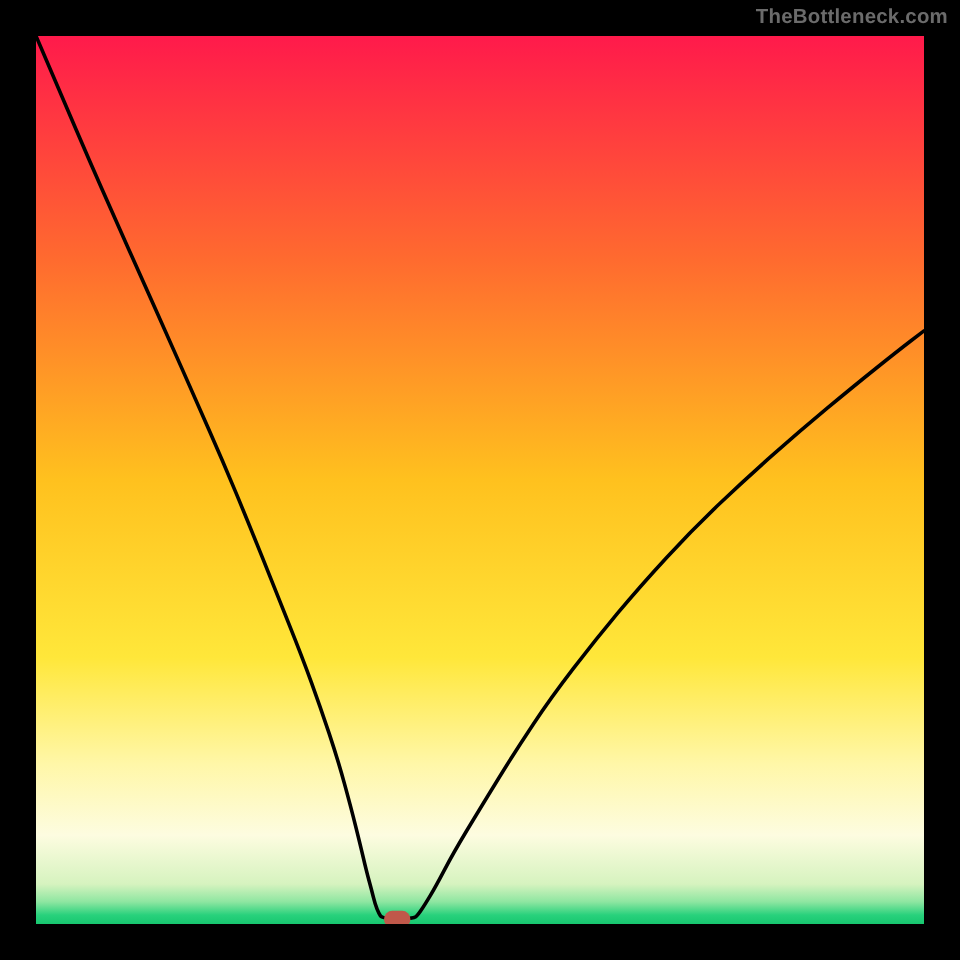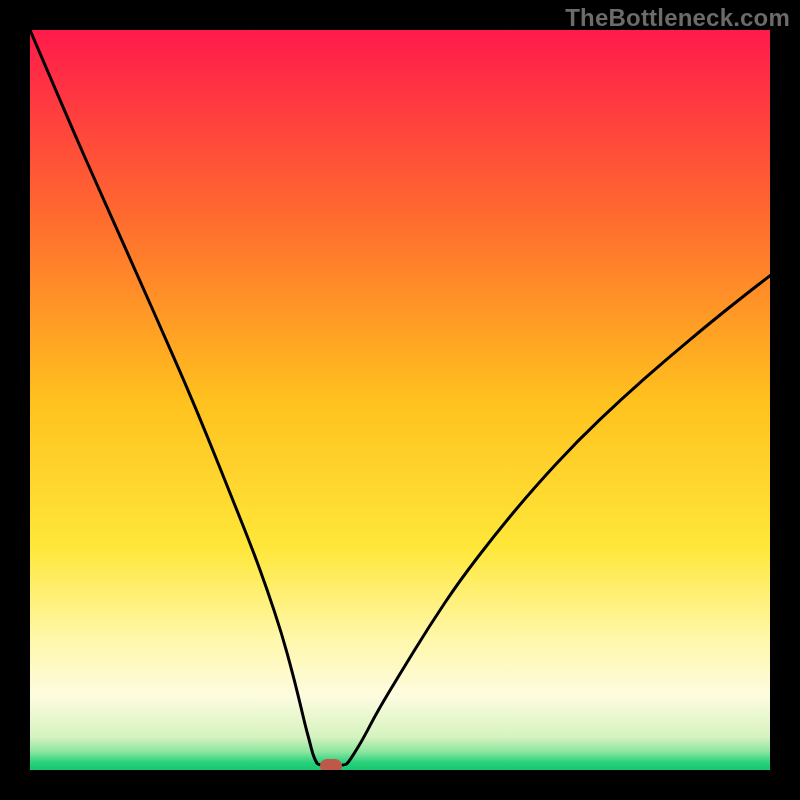--- a/index.html
+++ b/index.html
@@ -14,21 +14,21 @@
     position: relative;
     width: 800px;
     height: 800px;
     background: #000;
   }
   .watermark {
     position: absolute;
     top: 4px;
     right: 10px;
     color: #6b6b6b;
-    font-size: 24px;
+    font-size: 17px;
     font-weight: 600;
     letter-spacing: 0.2px;
     z-index: 20;
   }
   .plot-area {
     position: absolute;
     left: 30px;
     top: 30px;
     width: 740px;
     height: 740px;

